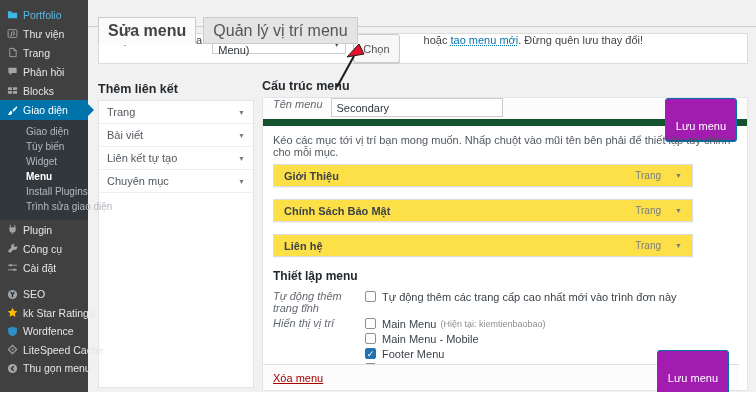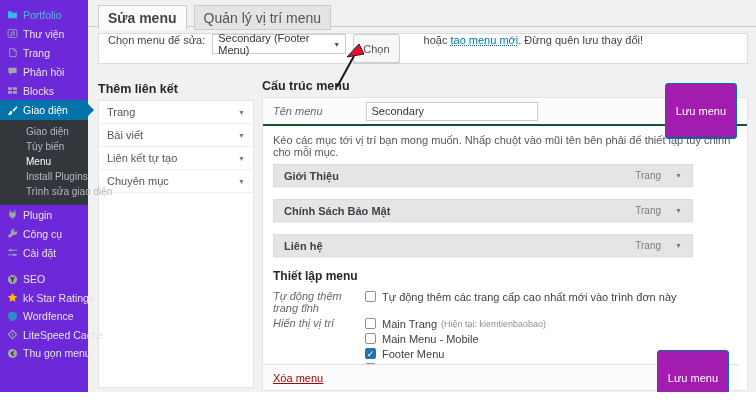--- a/index.html
+++ b/index.html
@@ -1,38 +1,38 @@
 <!DOCTYPE html>
 <html><head>
 <meta charset="utf-8">
 <style>
   * { margin:0; padding:0; box-sizing:border-box; }
   html,body { width:756px; height:400px; overflow:hidden; }
   body { font-family:"Liberation Sans","DejaVu Sans",sans-serif; background:#f1f1f1; position:relative; font-size:11px; color:#444; }
 
   
-  #sidebar { position:absolute; left:0; top:0; width:88px; height:392px; background:#6d28d9; z-index:3; padding-top:5px; }
+  #sidebar { position:absolute; left:0; top:0; width:88px; height:392px; background:#404040; z-index:3; padding-top:5px; }
   .sb-item { height:19px; display:flex; align-items:center; gap:5px; padding-left:7px; font-size:10.5px; color:#e5e5e5; cursor:pointer; white-space:nowrap; }
   .sb-item .ic { flex:0 0 auto; color:#a0a5aa; }
   .sb-item.portfolio { color:#56b7e0; }
   .sb-item.active { background:#0073aa; color:#fff; position:relative; height:20px; }
   .sb-item.active .ic { color:#fff; }
   .sb-item.active::after { content:""; position:absolute; right:-6px; top:4px; border:6px solid transparent; border-left-color:#0073aa; border-right:none; }
   .sb-sub { padding:4px 0 6px 0; background:#32373c; }
   .sb-sub-item { height:15px; line-height:15px; padding-left:26px; font-size:10px; color:#b4b9be; cursor:pointer; white-space:nowrap; }
-  .sb-sub-item.current { color:#fff; font-weight:normal; }
+  .sb-sub-item.current { color:#fff; font-weight:bold; }
   .sb-spacer { height:8px; }
   .sb-item.small { height:18.5px; }
   .ic { width:11px; height:11px; display:inline-block; }
 
   
   #main { position:absolute; left:88px; top:0; right:0; bottom:0; background:#f1f1f1; }
 
   .tabs { padding:4px 0 0 10px; border-bottom:1px solid #ccc; height:27px; }
-  .tab { display:inline-block; padding:4px 9px 3px; font-size:14px; border:1px solid #ccc; margin-right:4px; cursor:pointer; position:relative; top:1px; }
+  .tab { display:inline-block; padding:4px 9px 3px; font-size:16px; border:1px solid #ccc; margin-right:4px; cursor:pointer; position:relative; top:13px; }
   .tab.active { background:#fbfbfb; border-bottom-color:#fbfbfb; font-weight:bold; color:#444; }
   .tab.inactive { background:#e4e4e4; color:#555; }
 
   .select-bar { margin:6px 8px 0 10px; background:#fff; border:1px solid #dcdcde; height:31px; display:flex; padding:0 9px; }
   .select-bar label { color:#444; margin-right:7px; }
   .wp-select { border:1px solid #ccc; background:#fff; height:20px; width:134px; display:flex; align-items:center; padding:0 5px; margin-right:7px; cursor:pointer; color:#32373c; }
   .wp-select .caret { margin-left:auto; font-size:7px; color:#555; }
   .btn-secondary { background:#f7f7f7; border:1px solid #ccc; border-radius:3px; padding:2px 9px; color:#555; cursor:pointer; font-size:11px; margin-right:24px; box-shadow:0 1px 0 #ccc; }
   .btn-primary { background:#a21caf; border:1px solid #0073aa; border-radius:3px; padding:21px 10px; color:#fff; cursor:pointer; font-size:11px; box-shadow:inset 0 -1px 0 #006799; }
   .create-link { color:#0073aa; text-decoration:underline dotted; cursor:pointer; }
@@ -43,27 +43,27 @@
 
   
   #add-heading { left:10px; top:82px; }
   #add-panel { position:absolute; left:10px; top:100px; width:156px; height:288px; background:#fff; border:1px solid #e2e4e7; }
   .acc-row { height:23px; display:flex; align-items:center; padding:0 8px; border-bottom:1px solid #eee; color:#50575e; cursor:pointer; }
   .acc-row .caret { margin-left:auto; font-size:7px; color:#787c82; }
 
   
   #structure-heading { left:174px; top:79px; }
   #structure-panel { position:absolute; left:174px; right:8px; top:97px; height:294px; background:#fff; border:1px solid #e2e4e7; }
-  .name-row { height:28px; background:#fcfcfc; border-bottom:2px solid #14532d; display:flex; align-items:center; padding:0 10px;gap:35px; }
+  .name-row { height:28px; background:#fcfcfc; border-bottom:7px solid #14532d; display:flex; padding:0 10px; }
   .name-label { font-style:italic; color:#646970; margin-right:8px; }
   .name-input { width:172px; height:19px; border:1px solid #ccc; font-size:11px; padding:1px 5px; color:#32373c; font-family:"Liberation Sans","DejaVu Sans",sans-serif; }
   .flex-spacer { flex:1; }
   .structure-desc { padding:8px 10px 6px; color:#50575e; }
   .menu-items { padding:0 10px; }
-  .menu-item { width:420px; height:23px; background:#e5e5e5; border:1px solid #dcdcde; box-shadow:0 1px 1px rgba(0,0,0,.04); display:flex; align-items:center; padding:0 10px; margin-bottom:12px; cursor:move; }
+  .menu-item { width:420px; height:23px; background:#fde047; border:1px solid #dcdcde; box-shadow:0 1px 1px rgba(0,0,0,.04); display:flex; align-items:center; padding:0 10px; margin-bottom:12px; cursor:move; }
   .mi-label { font-weight:600; color:#3c434a; }
   .mi-type { margin-left:auto; color:#787c82; font-size:10px; }
   .mi-caret { font-size:7px; color:#787c82; margin-left:14px; cursor:pointer; }
 
   .settings-heading { margin:3px 10px 5px; font-size:12px; font-weight:bold; color:#23282d; }
   .set-row { display:flex; padding:1px 10px; }
   .set-label { width:92px; flex:0 0 92px; font-style:italic; color:#646970; padding-top:1px; }
   .chk-line { display:flex; align-items:center; height:15px; }
   .checkbox { width:11px; height:11px; border:1px solid #8c8f94; border-radius:2px; background:#fff; margin-right:6px; flex:0 0 auto; font-size:9px; line-height:10px; text-align:center; color:#fff; cursor:pointer; }
   .checkbox.checked { background:#2271b1; border-color:#2271b1; }
@@ -115,20 +115,21 @@
   </div>
   <div class="sb-item active">
     <svg class="ic" viewBox="0 0 12 12">
         <path d="M11 1L5.8 5.8l1.6 1.6L11 3zM5 6.5C3.8 6.3 3 7 2.6 8.2 2.3 9.3 1.8 10 1 10.5c1.3.6 3 .4 3.9-.4.7-.6.9-1.7.6-2.6z" fill="currentColor"></path>
       </svg>
     <span>Giao diện</span>
   </div>
   <div class="sb-sub">
     <div class="sb-sub-item">Giao diện</div>
     <div class="sb-sub-item">Tùy biến</div>
+    <div class="sb-sub-item">Widget</div>
     <div class="sb-sub-item current">Menu</div>
     <div class="sb-sub-item">Install Plugins</div>
     <div class="sb-sub-item">Trình sửa giao diện</div>
   </div>
   <div class="sb-item">
     <svg class="ic" viewBox="0 0 12 12">
         <path d="M3.5 1v2.5M8.5 1v2.5M6 9.5V11" stroke="currentColor" fill="none"></path>
         <path d="M2.5 3.5h7V6a3.5 3.5 0 0 1-7 0z" fill="currentColor"></path>
       </svg>
     <span>Plugin</span>
@@ -258,21 +259,21 @@
       <span class="chk-line">
         <span class="checkbox"></span>
         <span class="chk-text">Tự động thêm các trang cấp cao nhất mới vào trình đơn này</span>
       </span>
     </div>
     <div class="set-row">
       <span class="set-label">Hiển thị vị trí</span>
       <span>
         <span class="chk-line">
           <span class="checkbox"></span>
-          <span class="chk-text">Main Trang</span>
+          <span class="chk-text">Main Menu</span>
           <span class="chk-note">(Hiện tại: kiemtienbaobao)</span>
         </span>
         <span class="chk-line">
           <span class="checkbox"></span>
           <span class="chk-text">Main Menu - Mobile</span>
         </span>
         <span class="chk-line">
           <span class="checkbox checked">✓</span>
           <span class="chk-text">Footer Menu</span>
         </span>

